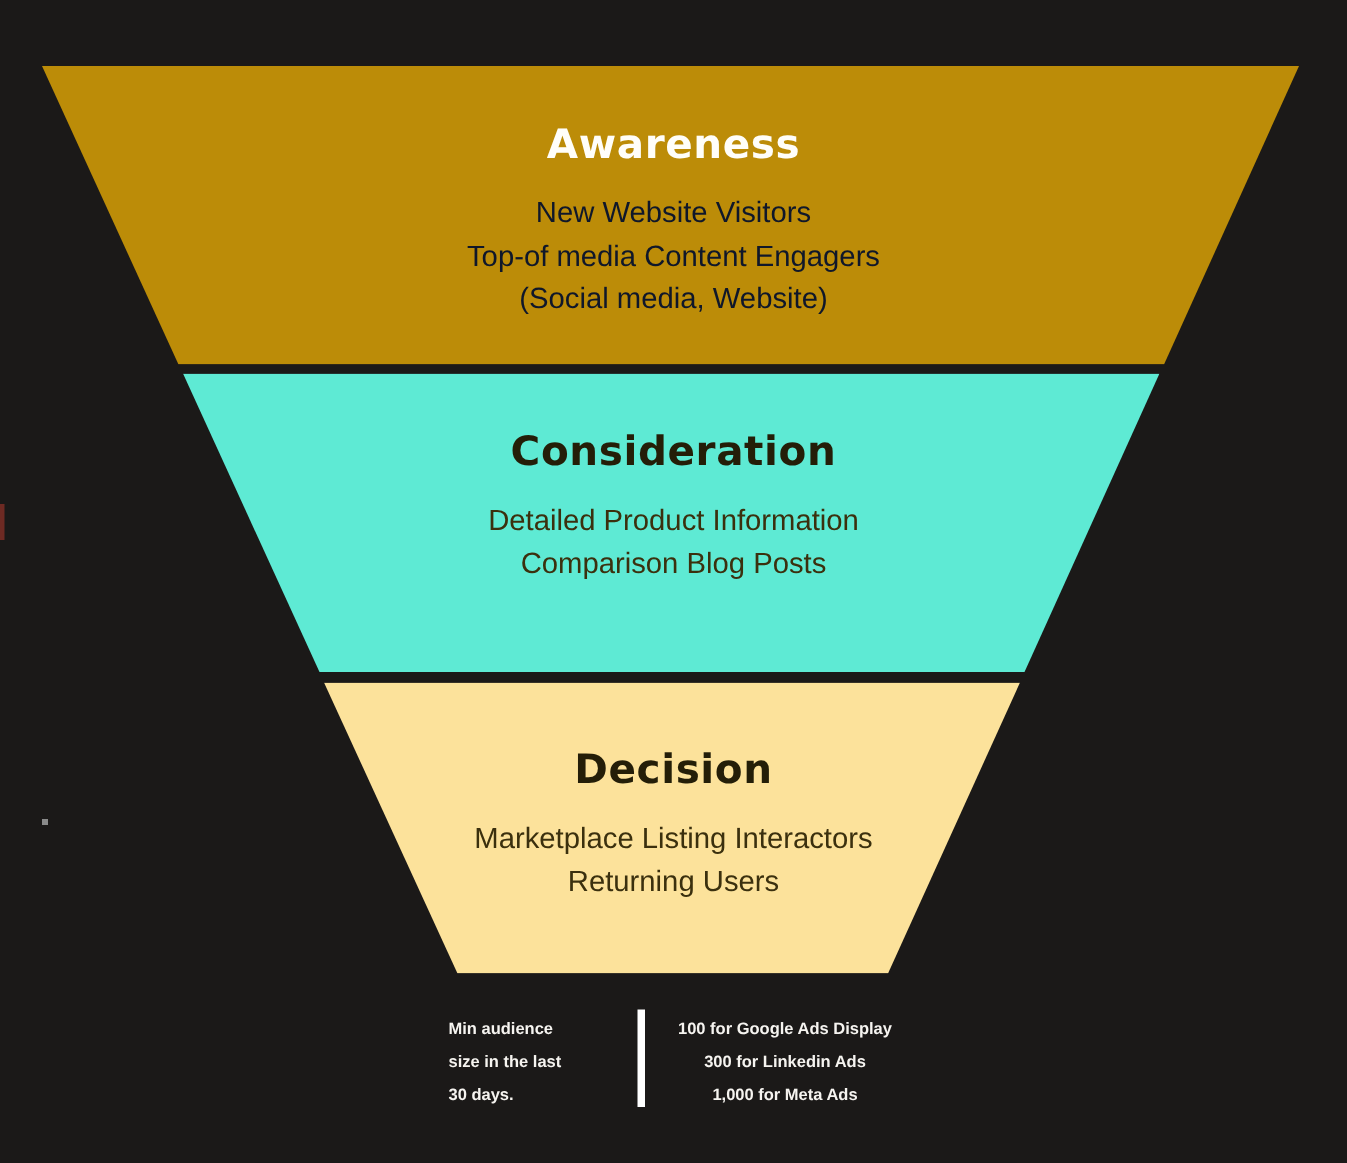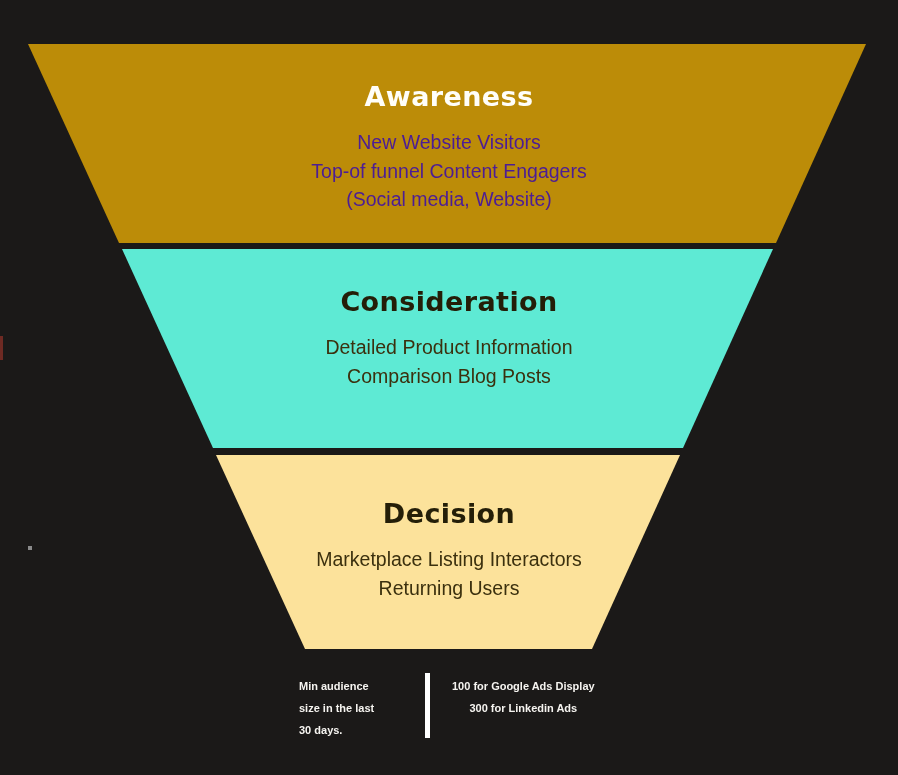--- a/index.html
+++ b/index.html
@@ -87,23 +87,23 @@
   }
 </style>
 </head>
 <body>
 
 <div id="canvas">
 
   <div class="seg seg1" style="background-color: rgb(188, 140, 8);">
     <div class="seg-inner">
       <div class="stage-heading" style="color: rgb(255, 254, 249);">Awareness</div>
-      <div class="stage-items" style="color: #4c1d95;">
+      <div class="stage-items" style="color: #0f172a;">
         <div>New Website Visitors</div>
-        <div>Top-of funnel Content Engagers</div>
+        <div>Top-of media Content Engagers</div>
         <div>(Social media, Website)</div>
       </div>
     </div>
   </div>
 
   <div class="seg seg2" style="background-color: #5eead4;">
     <div class="seg-inner">
       <div class="stage-heading" style="color: rgb(36, 30, 8);">Consideration</div>
       <div class="stage-items" style="color: rgb(59, 48, 14);">
         <div>Detailed Product Information</div>
@@ -125,19 +125,20 @@
   <div class="footer" style="color: rgb(246, 244, 240);">
     <div class="footer-note">
       <div>Min audience</div>
       <div>size in the last</div>
       <div>30 days.</div>
     </div>
     <div class="footer-divider" style="background-color: rgb(255, 255, 255);"></div>
     <div class="footer-thresholds">
       <div>100 for Google Ads Display</div>
       <div>300 for Linkedin Ads</div>
+      <div>1,000 for Meta Ads</div>
     </div>
   </div>
 
   <div class="red-mark" style="background-color: rgb(110, 42, 35);"></div>
   <div class="gray-speck" style="background-color: rgb(138, 138, 138);"></div>
 
 </div>
 
 </body></html>

